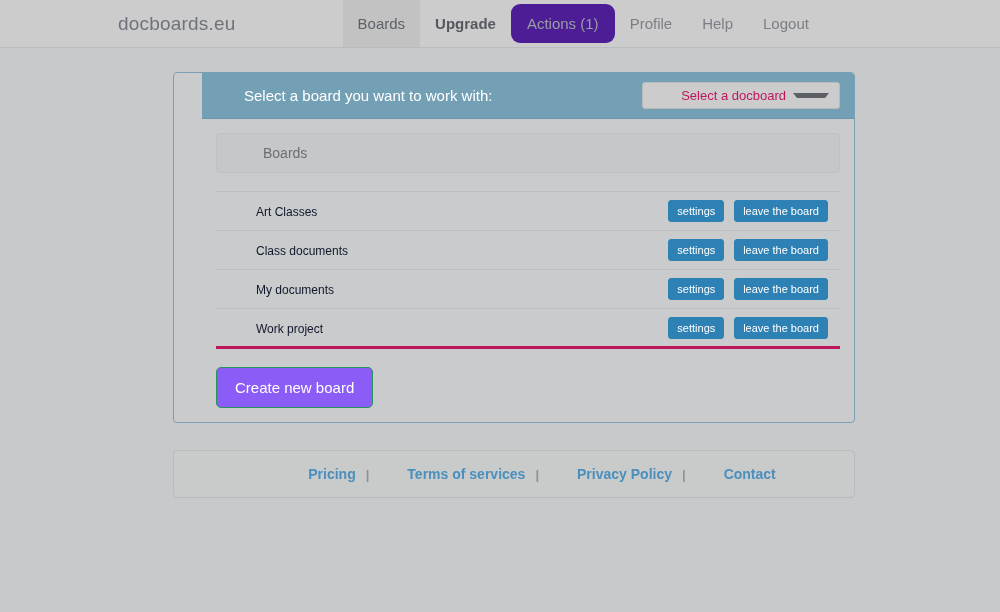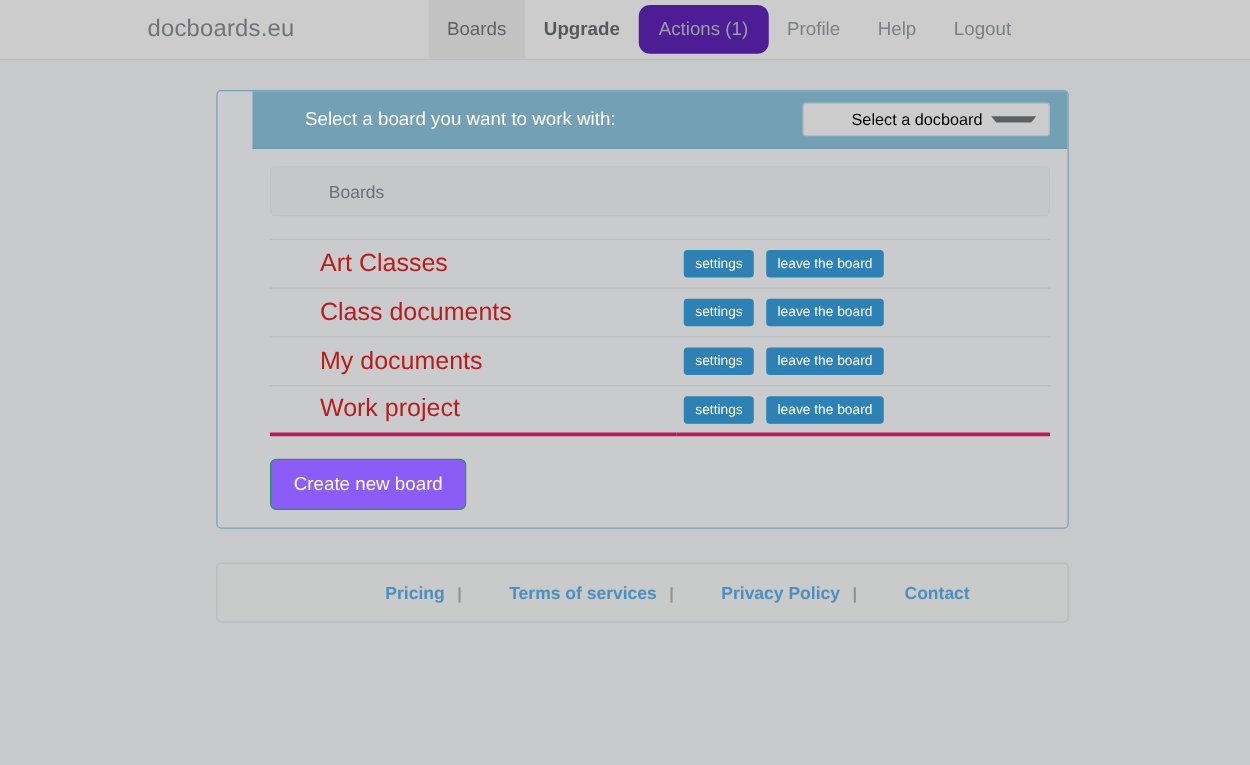--- a/index.html
+++ b/index.html
@@ -92,21 +92,21 @@
   }
   .panel-title {
     color: #ffffff;
     font-size: 15px;
     white-space: nowrap;
   }
   .dropdown-btn {
     background: #cccccc;
     border: 1px solid #b7b9bb;
     border-radius: 3px;
-    color: #000000;
+    color: #be185d;
     font-size: 13px;
     font-family: "Liberation Sans", sans-serif;
     padding: 5px 10px;
     display: flex;
     align-items: center;
     gap: 7px;
     cursor: pointer;
     white-space: nowrap;
     justify-content: center;
   }
@@ -149,27 +149,27 @@
   }
   .board-row td {
     padding: 0;
     height: 39px;
     vertical-align: middle;
   }
   .board-name {
     padding-left: 12px !important;
   }
   .board-link {
-    color: #b91c1c;
+    color: #0f172a;
     text-decoration: none;
-    font-size: 20px;
+    font-size: 12px;
     cursor: pointer;
   }
   .board-actions {
-    text-align: left;
+    text-align: right;
     padding-right: 12px !important;
     white-space: nowrap;
   }
   .btn-xs {
     display: inline-block;
     background: #2e81b4;
     border: 1px solid #2e81b4;
     border-radius: 3px;
     color: #ffffff;
     font-size: 11px;

